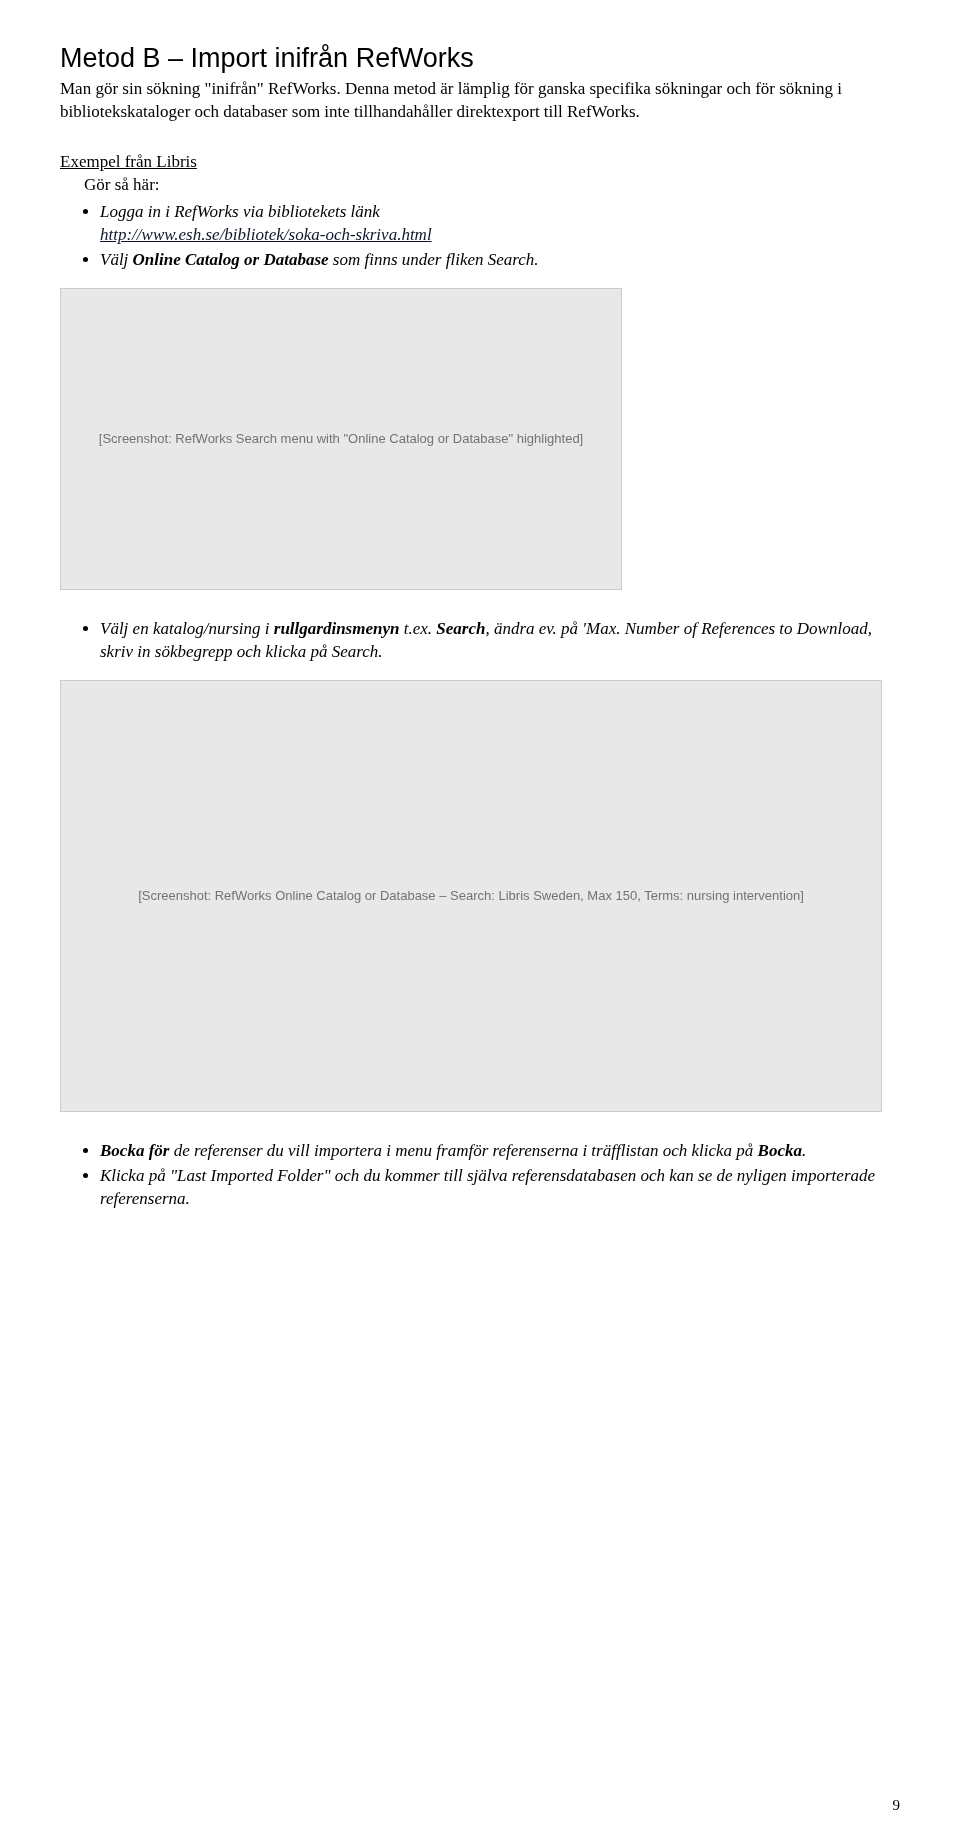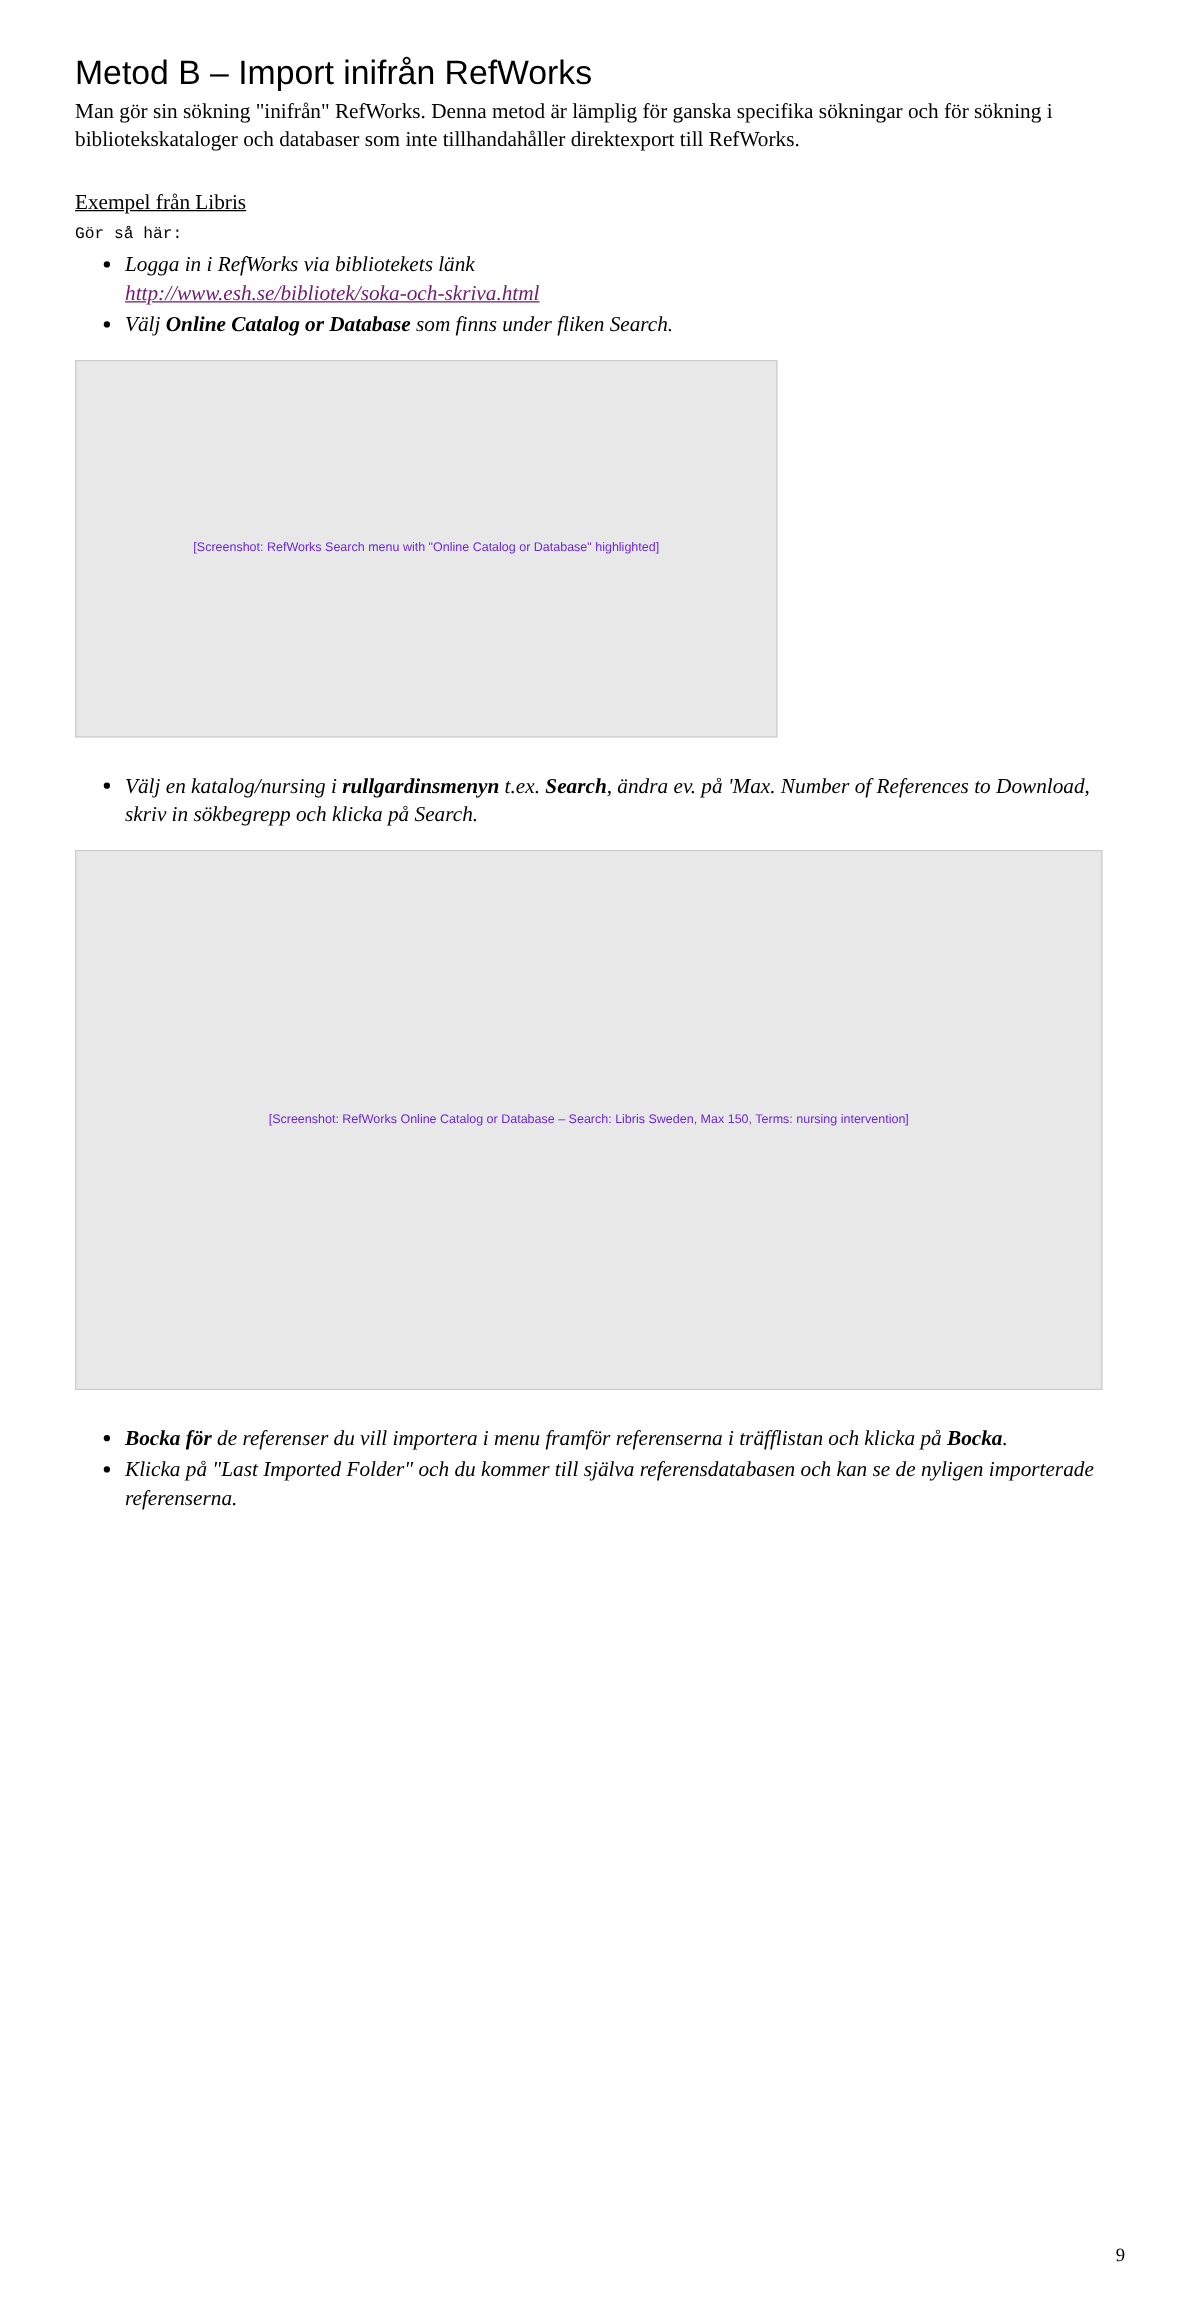--- a/index.html
+++ b/index.html
@@ -14,38 +14,38 @@
   }
   h2.title {
     font-family: "Gill Sans", "Trebuchet MS", "Century Gothic", sans-serif;
     font-size: 27px;
     font-weight: normal;
     margin: 0 0 2px 0;
   }
   p { margin: 0 0 4px 0; }
   .underline { text-decoration: underline; }
   .bold { font-weight: bold; }
-  .sans { font-family: Liberation Mono, monospace; font-size: 13px; }
+  .sans { font-family: Liberation Serif, serif; font-size: 17px; margin-left: 24px; }
   ul.bullets {
     list-style: disc;
     margin: 4px 0 12px 0;
     padding-left: 40px;
     font-style: italic;
   }
   ul.bullets li { margin: 2px 0; }
-  a.link { color: #701a75; text-decoration: underline; }
+  a.link { color: #0f172a; text-decoration: underline; }
   .img-placeholder {
     background: #e8e8e8;
     border: 1px solid #ccc;
     display: flex;
     align-items: center;
     justify-content: center;
-    color: #6d28d9;
+    color: #737373;
     font-family: sans-serif;
-    font-size: 10px;
+    font-size: 13px;
     margin: 16px 0 28px 0;
   }
   .img1 { width: 560px; height: 300px; }
   .img2 { width: 820px; height: 430px; }
   .pagenum {
     position: fixed;
     right: 60px;
     bottom: 24px;
     font-family: Garamond, serif;
     font-size: 15px;

